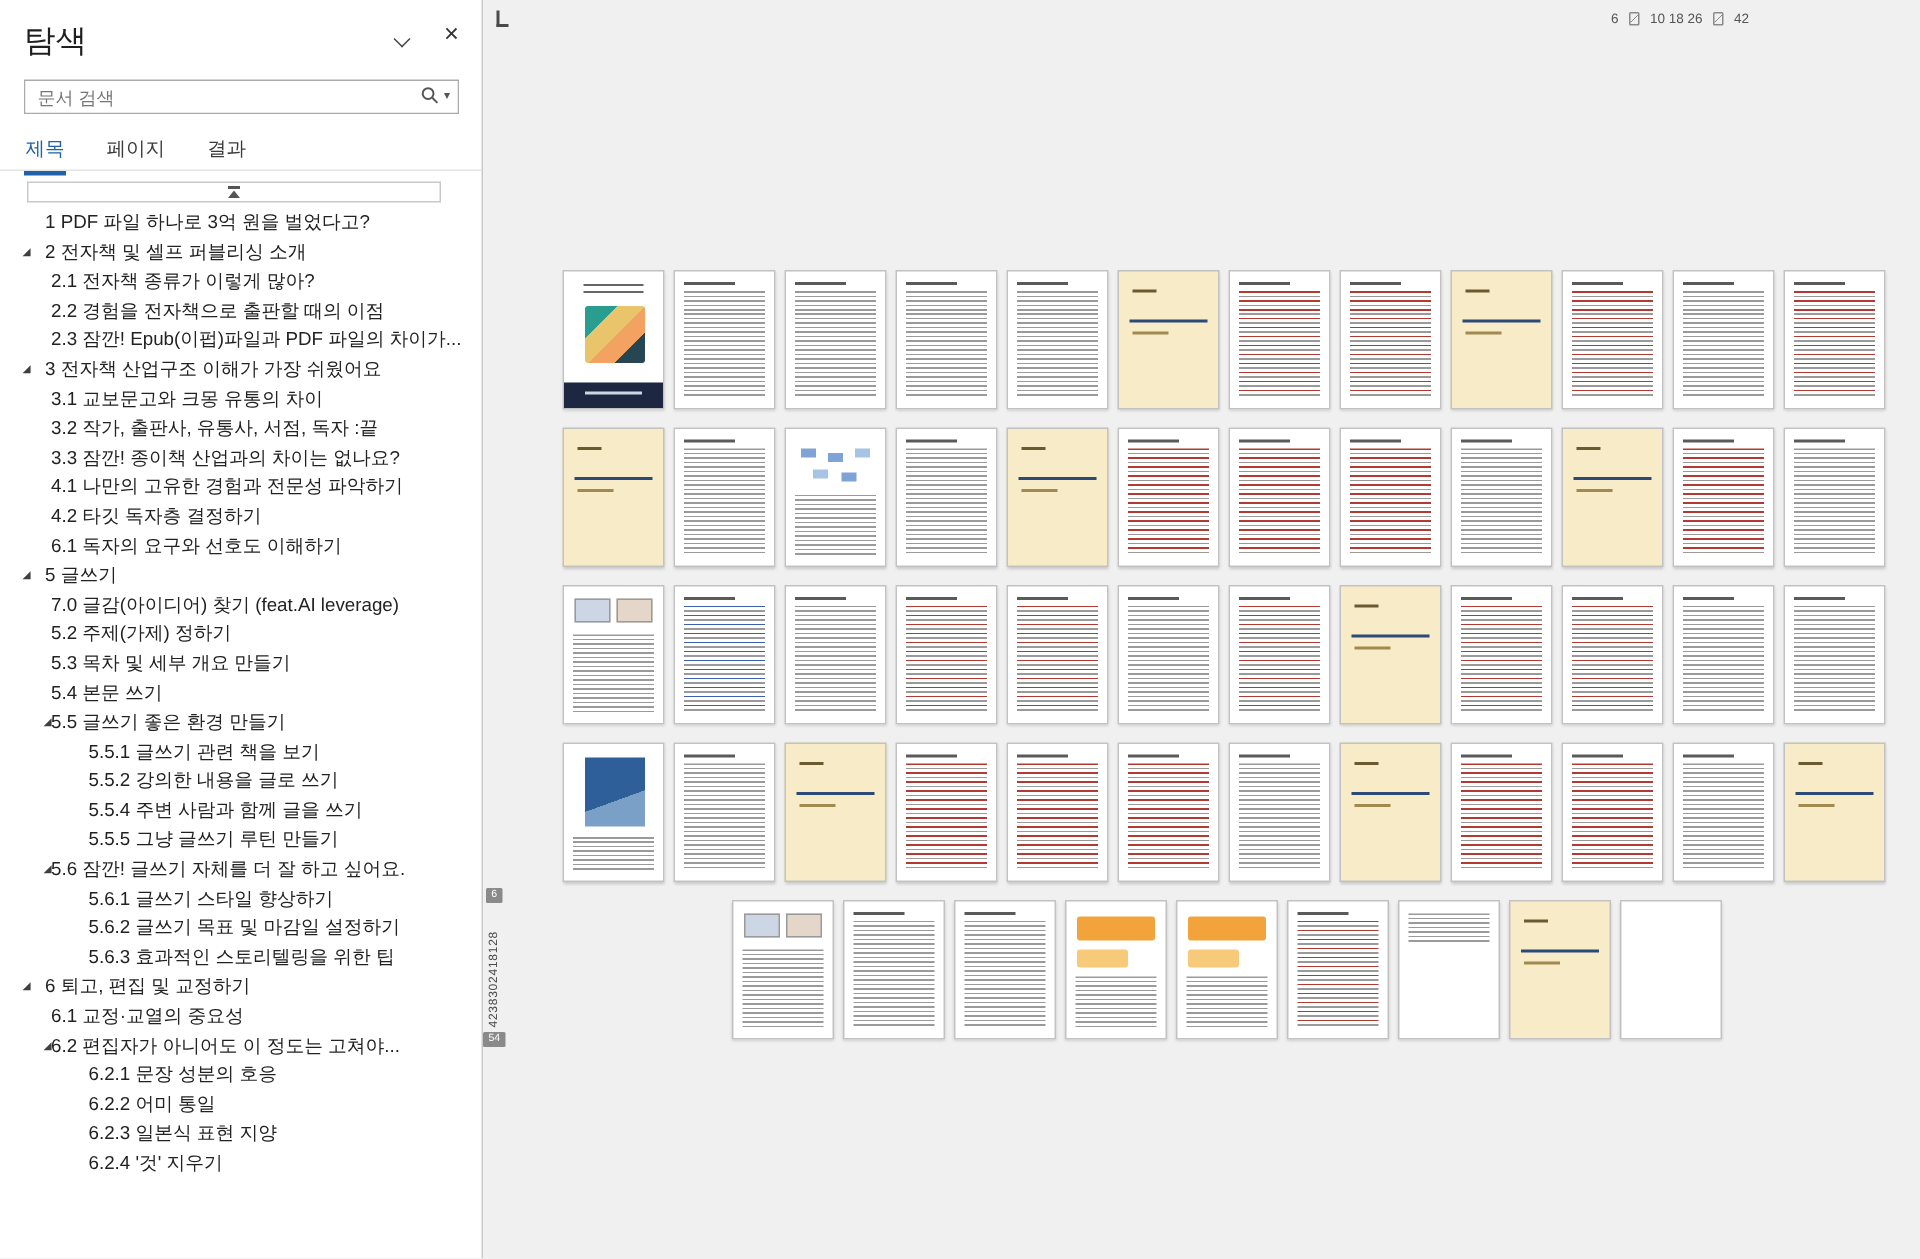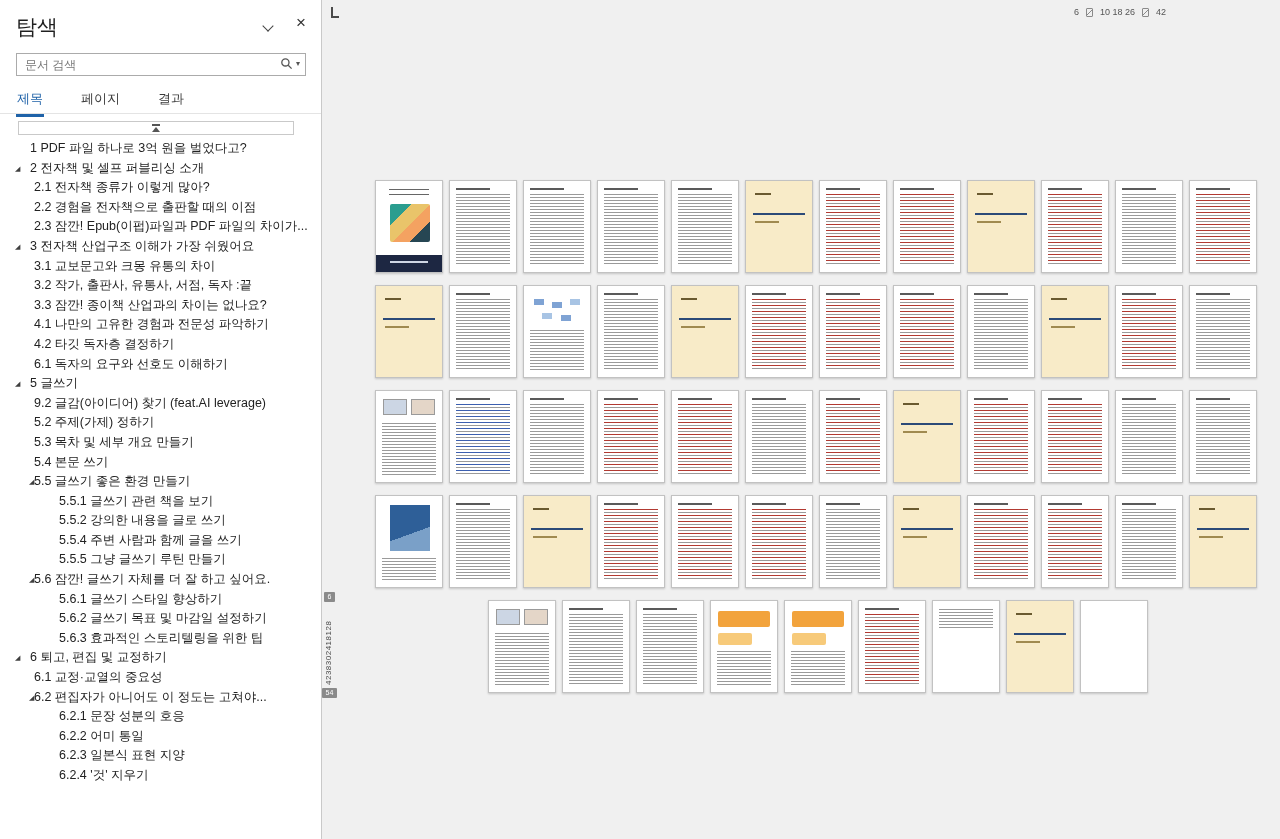--- a/index.html
+++ b/index.html
@@ -22,21 +22,21 @@
 
   .search-box { position:absolute; left:16px; top:53px; width:290px; height:23px;
     border:1px solid #ababab; background:#fff; }
   .search-box input { position:absolute; left:0; top:0; width:100%; height:100%;
     border:none; outline:none; padding:0 42px 0 8px; font-size:12px; color:#444;
     font-family:"Liberation Sans", sans-serif; }
   .search-box input::placeholder { color:#767676; opacity:1; }
   .search-icons { position:absolute; right:5px; top:3px; display:flex; align-items:center; gap:3px; }
   .search-icons .dd { font-size:8px; color:#555; }
 
-  .nav-tabs { position:absolute; left:16px; top:88px; display:flex; gap:36px; }
+  .nav-tabs { position:absolute; left:16px; top:88px; display:flex; gap:26px; }
   .tab { font-size:13px; color:#3a3a3a; padding:2px 1px 6px 1px; cursor:pointer; }
   .tab.active { color:var(--accent,#1f62a8); border-bottom:3px solid var(--accent,#1f62a8); }
   .tabline { position:absolute; left:0; top:113px; width:322px; height:1px; background:#e4e4e4; }
 
   .topbtn { position:absolute; left:18px; top:121px; width:276px; height:14px;
     border:1px solid #c9c9c9; background:#fff; display:flex; align-items:center; justify-content:center; cursor:pointer; }
   .up { position:relative; width:9px; height:8px; display:block; }
   .up .upbar { position:absolute; left:0.5px; top:0; width:8px; height:1.5px; background:#555; }
   .up .uptri { position:absolute; left:0.5px; top:3px; width:0; height:0;
     border-left:4px solid transparent; border-right:4px solid transparent; border-bottom:5px solid #555; }
@@ -155,21 +155,21 @@
       <div class="o-item lv2"><span>2.2 경험을 전자책으로 출판할 때의 이점</span></div>
       <div class="o-item lv2"><span>2.3 잠깐! Epub(이펍)파일과 PDF 파일의 차이가...</span></div>
       <div class="o-item lv1"><span class="tri t1">◢</span><span>3 전자책 산업구조 이해가 가장 쉬웠어요</span></div>
       <div class="o-item lv2"><span>3.1 교보문고와 크몽 유통의 차이</span></div>
       <div class="o-item lv2"><span>3.2 작가, 출판사, 유통사, 서점, 독자 :끝</span></div>
       <div class="o-item lv2"><span>3.3 잠깐! 종이책 산업과의 차이는 없나요?</span></div>
       <div class="o-item lv2"><span>4.1 나만의 고유한 경험과 전문성 파악하기</span></div>
       <div class="o-item lv2"><span>4.2 타깃 독자층 결정하기</span></div>
       <div class="o-item lv2"><span>6.1 독자의 요구와 선호도 이해하기</span></div>
       <div class="o-item lv1"><span class="tri t1">◢</span><span>5 글쓰기</span></div>
-      <div class="o-item lv2"><span>9.2 글감(아이디어) 찾기 (feat.AI leverage)</span></div>
+      <div class="o-item lv2"><span>7.0 글감(아이디어) 찾기 (feat.AI leverage)</span></div>
       <div class="o-item lv2"><span>5.2 주제(가제) 정하기</span></div>
       <div class="o-item lv2"><span>5.3 목차 및 세부 개요 만들기</span></div>
       <div class="o-item lv2"><span>5.4 본문 쓰기</span></div>
       <div class="o-item lv2"><span class="tri t2">◢</span><span>5.5 글쓰기 좋은 환경 만들기</span></div>
       <div class="o-item lv3"><span>5.5.1 글쓰기 관련 책을 보기</span></div>
       <div class="o-item lv3"><span>5.5.2 강의한 내용을 글로 쓰기</span></div>
       <div class="o-item lv3"><span>5.5.4 주변 사람과 함께 글을 쓰기</span></div>
       <div class="o-item lv3"><span>5.5.5 그냥 글쓰기 루틴 만들기</span></div>
       <div class="o-item lv2"><span class="tri t2">◢</span><span>5.6 잠깐! 글쓰기 자체를 더 잘 하고 싶어요.</span></div>
       <div class="o-item lv3"><span>5.6.1 글쓰기 스타일 향상하기</span></div>

